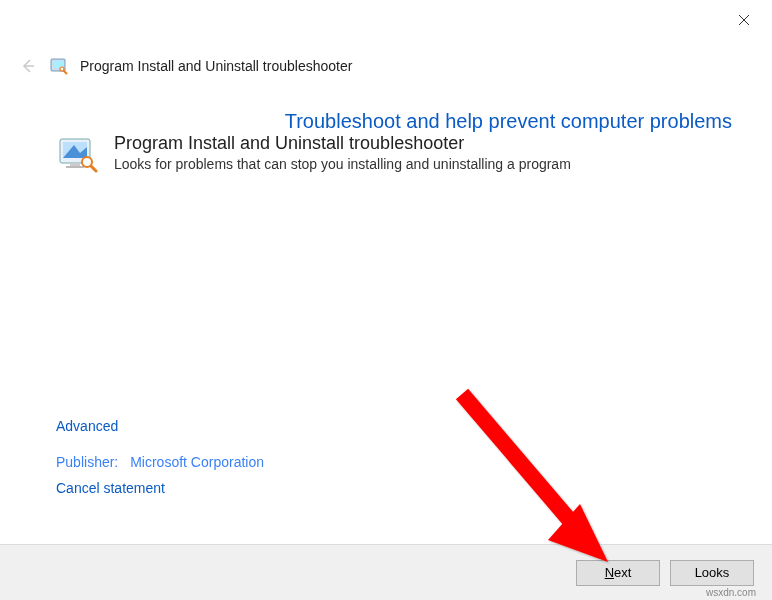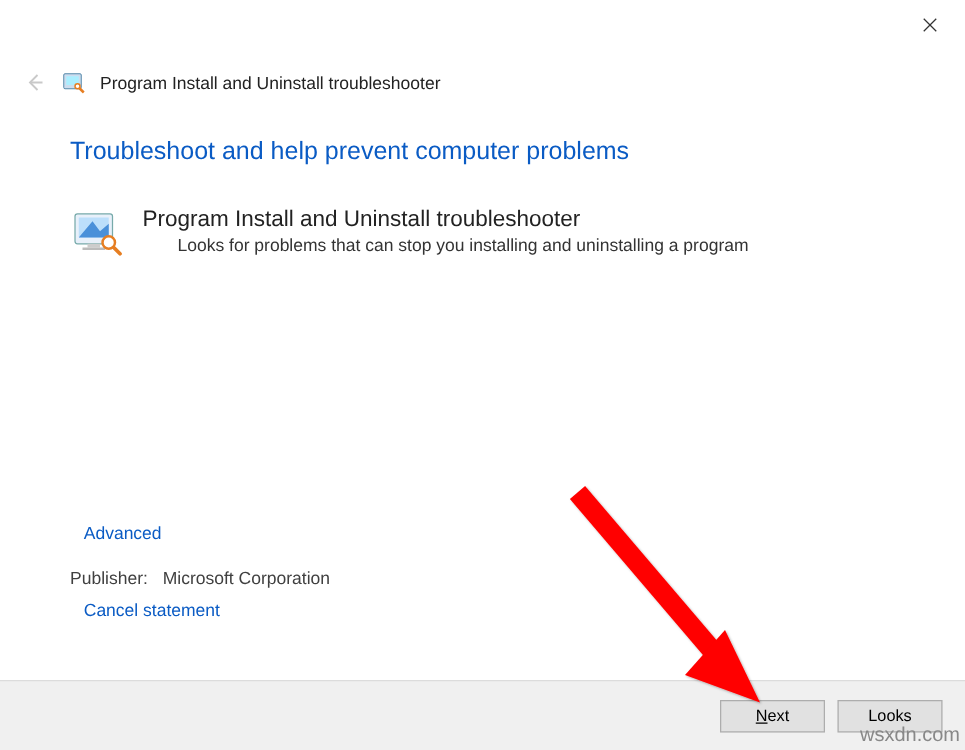--- a/index.html
+++ b/index.html
@@ -50,57 +50,55 @@
       color: #222;
     }
     .content {
       position: absolute;
       top: 110px; left: 56px; right: 40px;
     }
     .main-heading {
       color: #0a5bc4;
       font-size: 20px;
       font-weight: 400;
-      margin-bottom: 32px;
+      text-align: right;
     }
     .trouble-row {
       display: flex;
       gap: 16px;
       align-items: flex-start;
     }
     .trouble-icon {
       width: 42px; height: 42px;
       flex: none;
     }
     .trouble-title {
       font-size: 18px;
       color: #222;
       margin-bottom: 2px;
       font-weight: 400;
     }
     .trouble-desc {
       font-size: 14px;
       color: #333;
-      margin-left: 28px;
     }
     .lower-links {
       position: absolute;
       left: 56px;
       top: 418px;
     }
     .link {
       color: #0a5bc4;
       font-size: 14px;
       cursor: pointer;
       margin-bottom: 20px;
-      margin-left: 11px;
     }
     .publisher-row {
       font-size: 14px;
-      color: #404040;
+      color: #3b82f6;
       margin-bottom: 10px;
     }
     .publisher-row .label { margin-right: 8px;}
     .footer {
       position: absolute;
       left: 0; right: 0; bottom: 0;
       height: 56px;
       background: #f0f0f0;
       border-top: 1px solid #dcdcdc;
       display: flex;
@@ -118,22 +116,22 @@
       font-family: inherit;
       cursor: pointer;
     }
     .annotation-arrow {
       position: absolute;
       left: 440px; top: 382px;
       pointer-events: none;
     }
     .watermark {
       position: absolute;
-      right: 4px; bottom: 2px;
-      font-size: 16px;
+      right: 16px; bottom: 2px;
+      font-size: 10px;
       color: #888;
       font-family: Arial, sans-serif;
     }
   </style>
 </head>
 <body>
 
 <div class="titlebar">
   <div class="close-btn">
     <svg width="12" height="12" viewBox="0 0 12 12">

